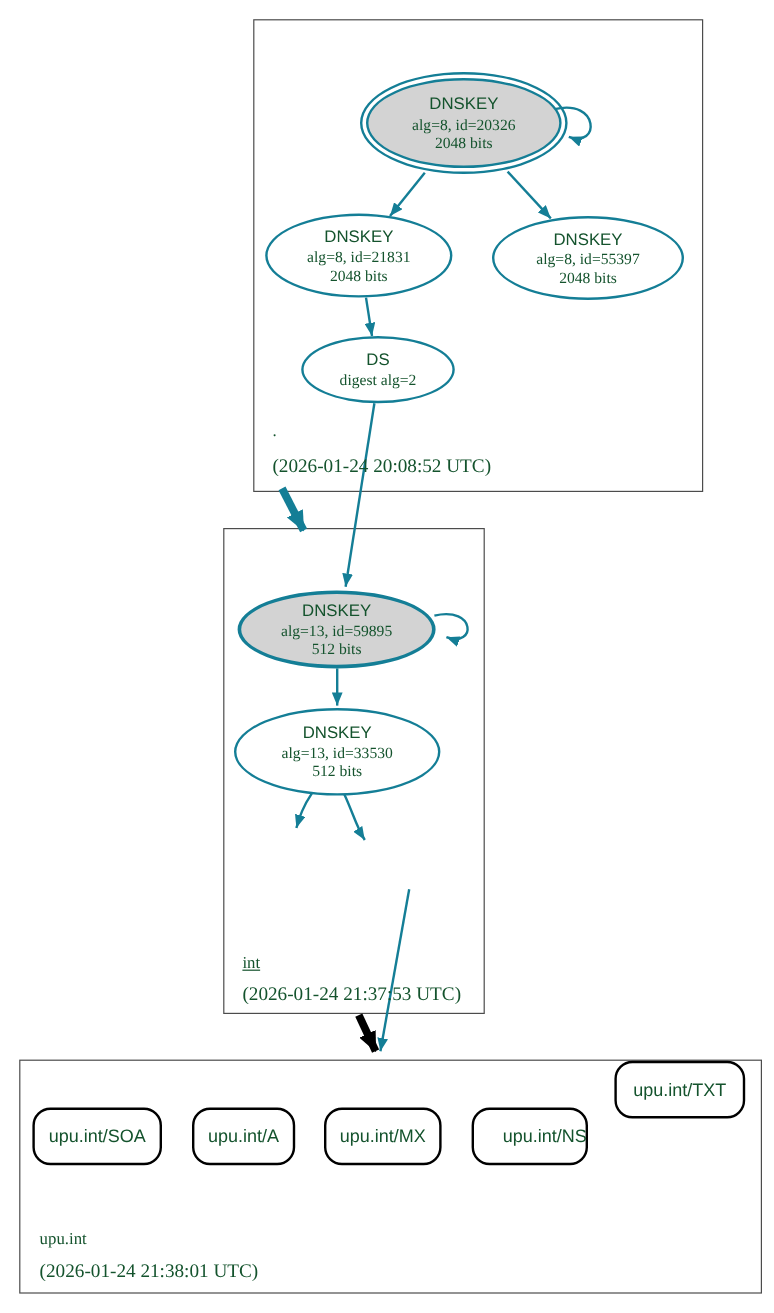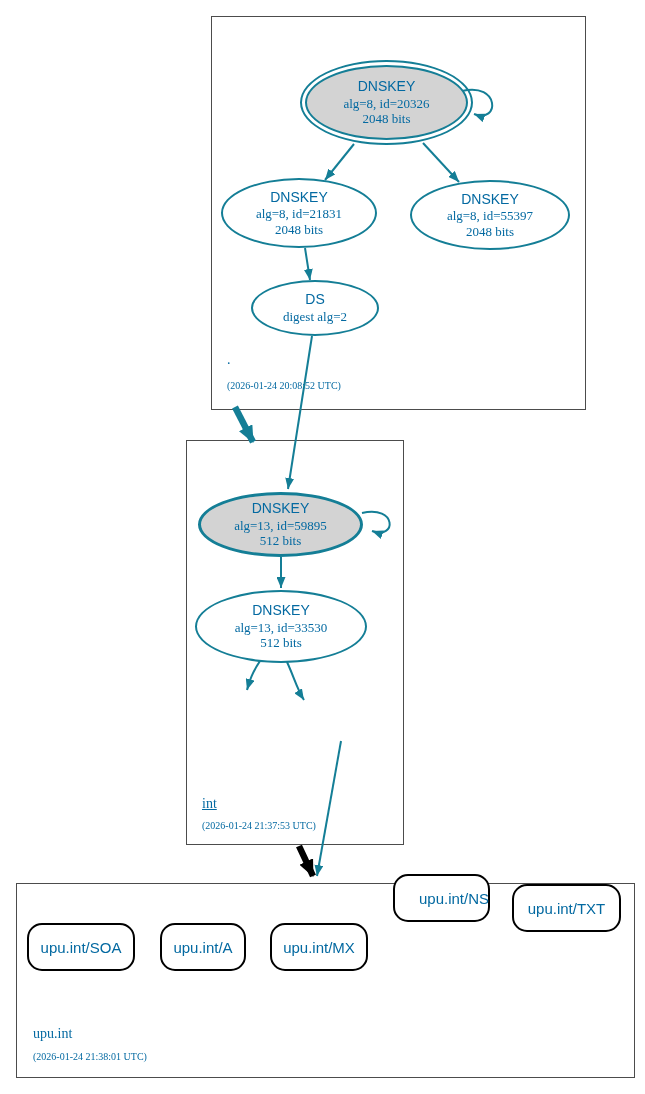--- a/index.html
+++ b/index.html
@@ -2,21 +2,21 @@
 <html><head>
 <meta charset="utf-8">
 <style>
   :root{
     --teal:#147e96;
     --gray-fill:#d3d3d3;
     --box-border:#4c4c4c;
   }
   html,body{margin:0;padding:0;background:#fff;}
   #stage{position:relative;width:645px;height:1094px;background:#fff;overflow:hidden;
-         font-family:"Liberation Sans",sans-serif;color:#0369a1;}
+         font-family:"Liberation Sans",sans-serif;color:#14532d;}
   .zone-box{position:absolute;border:1px solid var(--box-border);background:#fff;z-index:1;}
   #edges{position:absolute;left:0;top:0;width:645px;height:1094px;z-index:2;pointer-events:none;}
   .node{position:absolute;z-index:3;box-sizing:border-box;display:flex;flex-direction:column;
         align-items:center;justify-content:center;text-align:center;}
   .ellipse{border-radius:50%;}
   .ellipse.single{border:2px solid var(--teal);background:#fff;}
   .ellipse.thick{border:3px solid var(--teal);background:var(--gray-fill);}
   .ellipse.double{border:2px solid var(--teal);background:transparent;}
   .ellipse.double .inner-ring{position:absolute;inset:3px;border:2px solid var(--teal);
         border-radius:50%;background:var(--gray-fill);z-index:0;}
@@ -27,21 +27,21 @@
   .rrset{position:absolute;z-index:3;box-sizing:border-box;border:2px solid #000;border-radius:15px;
          background:#fff;display:flex;align-items:center;justify-content:center;
          font-family:"Liberation Sans",sans-serif;font-size:15px;}
   .rrset.teal{border-color:var(--teal);}
   .nsec3{position:absolute;z-index:3;box-sizing:border-box;border:2px solid var(--teal);background:#fff;}
   .nsec3 .strip{margin:3px 3px 0 3px;height:7px;border:2px solid var(--teal);}
   .nsec3 .cell{margin:2px 3px 3px 3px;height:22px;border:2px solid var(--teal);
          display:flex;align-items:center;justify-content:center;
          font-family:"Liberation Sans",sans-serif;font-size:14px;}
   .zone-label{position:absolute;z-index:3;font-family:"Liberation Serif",serif;font-size:14px;}
-  .zone-ts{position:absolute;z-index:3;font-family:"Liberation Serif",serif;font-size:10px;white-space:nowrap;}
+  .zone-ts{position:absolute;z-index:3;font-family:"Liberation Serif",serif;font-size:16px;white-space:nowrap;}
 </style>
 </head>
 <body>
 
 <div id="stage">
 
   <div class="zone-box" style="left:211px;top:16px;width:373px;height:392px;"></div>
   <div class="zone-box" style="left:186px;top:440px;width:216px;height:403px;"></div>
   <div class="zone-box" style="left:16px;top:883px;width:617px;height:193px;"></div>
 
@@ -133,21 +133,21 @@
 
   <div class="rrset" style="left:27px;top:923px;width:108px;height:48px;">
     <span>upu.int/SOA</span>
   </div>
   <div class="rrset" style="left:160px;top:923px;width:86px;height:48px;">
     <span>upu.int/A</span>
   </div>
   <div class="rrset" style="left:270px;top:923px;width:98px;height:48px;">
     <span>upu.int/MX</span>
   </div>
-  <div class="rrset" style="left:393px;top:874px;width:97px;height:48px;padding-left:25px;">
+  <div class="rrset" style="left:393px;top:923px;width:97px;height:48px;padding-left:25px;">
     <span>upu.int/NS</span>
   </div>
   <div class="rrset" style="left:512px;top:884px;width:109px;height:48px;">
     <span>upu.int/TXT</span>
   </div>
 
   <div class="zone-label" style="left:33px;top:1026px;">upu.int</div>
   <div class="zone-ts" style="left:33px;top:1051px;">(2026-01-24 21:38:01 UTC)</div>
 
 </div>

